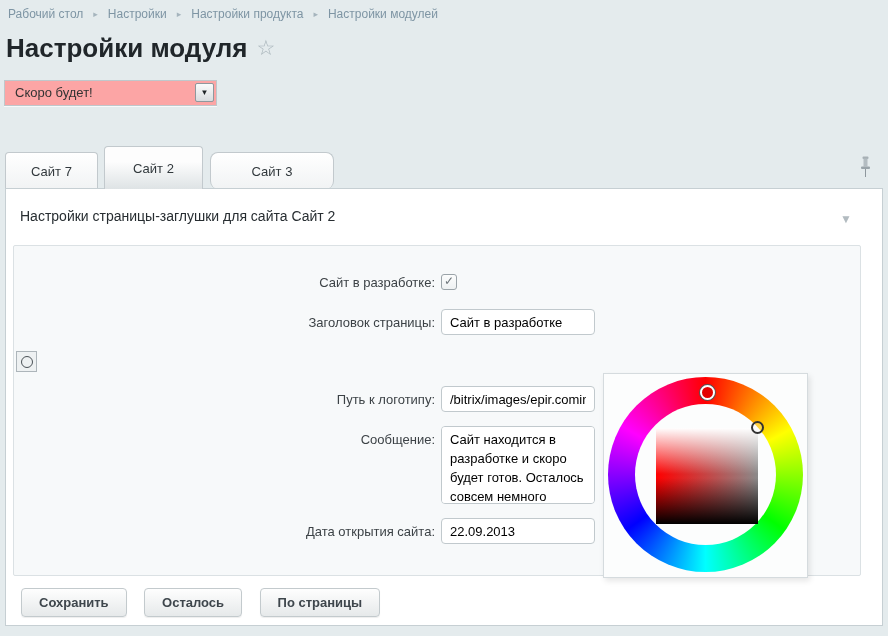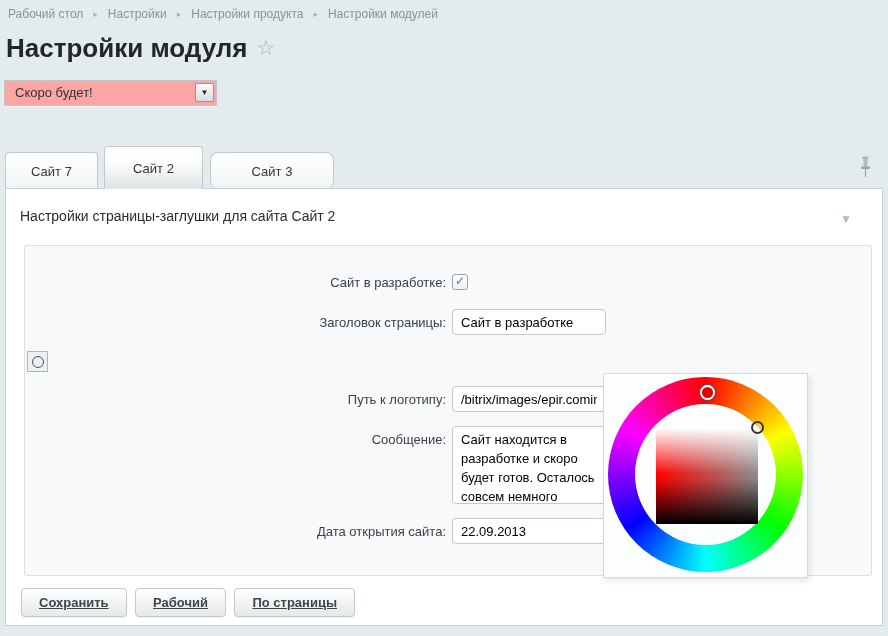--- a/index.html
+++ b/index.html
@@ -34,43 +34,43 @@
   .tab-3 { left:210px; top:152px; width:124px; height:37px; z-index:1;border-radius:8px; }
   .pin-top    { position:absolute; left:859px; top:156px; cursor:pointer; }
   .pin-bottom { position:absolute; left:846px; top:592px; cursor:pointer; }
   
   .panel { position:absolute; left:5px; top:188px; width:878px; height:438px; box-sizing:border-box;
            background:#fff; border:1px solid #c6cfd3; z-index:2; }
   .section-head { position:absolute; left:14px; top:18px; right:14px; height:30px; }
   .section-title { font-size:14px; color:#272d31; }
   .collapse-arrow { position:absolute; right:16px; top:5px; color:#b2bbc0; font-size:12px; cursor:pointer; }
   
-  .form-box { position:absolute; left:18px; top:56px; width:848px; height:331px; box-sizing:border-box;
+  .form-box { position:absolute; left:7px; top:56px; width:848px; height:331px; box-sizing:border-box;
               background:#f7f9fa; border:1px solid #dbe1e4; border-radius:2px; padding-top:28px; }
   .row { display:flex; align-items:flex-start; margin-bottom:14px; }
   .row-cb { margin-bottom:19px; }
   .row-label { flex:none; width:421px; margin-right:6px; text-align:right;
                font-size:13px; color:#3c4246; padding-top:6px; }
   .row-cb .row-label { padding-top:1px; }
   .text-input { width:154px; height:26px; box-sizing:border-box; border:1px solid #c1c9cd; border-radius:4px;
                 padding:0 8px; font-size:13px; color:#000000; background:#fff;
                 font-family:"Liberation Sans", sans-serif; outline:none; }
   textarea.text-input { height:78px; padding:3px 8px; line-height:19px; resize:none; }
   .checkbox { width:16px; height:16px; box-sizing:border-box; border:1px solid #9ba4a9; border-radius:3px;
               background:linear-gradient(#fcfdfd,#eef1f2); color:#6e767b; font-size:12px;
               line-height:13px; text-align:center; cursor:pointer; }
   .color-btn { width:21px; height:21px; box-sizing:border-box; margin:2px 0 0 2px; background:#eef1f2;
                border:1px solid #adb5ba; display:flex; align-items:center; justify-content:center; cursor:pointer; }
   .color-btn-circle { width:10px; height:10px; border:1.5px solid #4b5257; border-radius:50%; }
   
   .footer { position:absolute; left:15px; top:399px; }
   .btn { display:inline-block; height:29px; line-height:27px; box-sizing:border-box; padding:0 17px;
-         margin-right:4px; background:linear-gradient(#fefefe,#e6e9ea); border:1px solid #c3cacd;
+         margin-right:13px; background:linear-gradient(#fefefe,#e6e9ea); border:1px solid #c3cacd;
          border-radius:4px; font-size:13px; font-weight:bold; color:#3e464c; cursor:pointer;
-         box-shadow:0 1px 1px rgba(0,0,0,.07);text-decoration:underline; }
+         box-shadow:0 1px 1px rgba(0,0,0,.07); }
   
   .picker { position:absolute; left:603px; top:373px; width:205px; height:205px; box-sizing:border-box;
             background:#fcfdfd; border:1px solid #d5dbde; box-shadow:2px 3px 6px rgba(0,0,0,.10); z-index:10; }
   .wheel { position:absolute; left:4px; top:3px; width:195px; height:195px; border-radius:50%;
            background:conic-gradient(#f00, #ff0 62deg, #0f0 125deg, #0ff 180deg, #00f 235deg, #f0f 300deg, #f00); }
   .wheel-hole { position:absolute; left:27px; top:27px; width:141px; height:141px; border-radius:50%; background:#fcfdfd; }
   .sat-square { position:absolute; left:52px; top:54px; width:102px; height:96px;
                 background:linear-gradient(to bottom, #fff 0%, rgba(255,255,255,0) 48%, rgba(0,0,0,0) 52%, #000 100%),
                            linear-gradient(to right, #f00, #8a8a8a); }
   .hue-handle { position:absolute; left:96px; top:11px; width:15px; height:15px; box-sizing:border-box;
@@ -136,21 +136,21 @@
       <textarea class="text-input" style="">Сайт находится в разработке и скоро будет готов. Осталось совсем немного времени:</textarea>
     </div>
     <div class="row">
       <div class="row-label">Дата открытия сайта:</div>
       <input class="text-input" type="text" value="22.09.2013" style="">
     </div>
   </div>
 
   <div class="footer">
     <span class="btn">Сохранить</span>
-    <span class="btn">Рабочий</span>
+    <span class="btn">Осталось</span>
     <span class="btn">По страницы</span>
   </div>
 </div>
 
 <span class="pin-bottom">
   <svg width="13" height="23" viewBox="0 0 13 23">
     <rect x="3.5" y="0.5" width="6" height="2.5" rx="1" fill="#a7b0b5"></rect>
     <rect x="4.5" y="2.5" width="4" height="8" fill="#b3bcc1"></rect>
     <rect x="2" y="10.5" width="9" height="2.5" rx="1" fill="#99a3a9"></rect>
     <rect x="6" y="13" width="1" height="8" fill="#8e979d"></rect>

